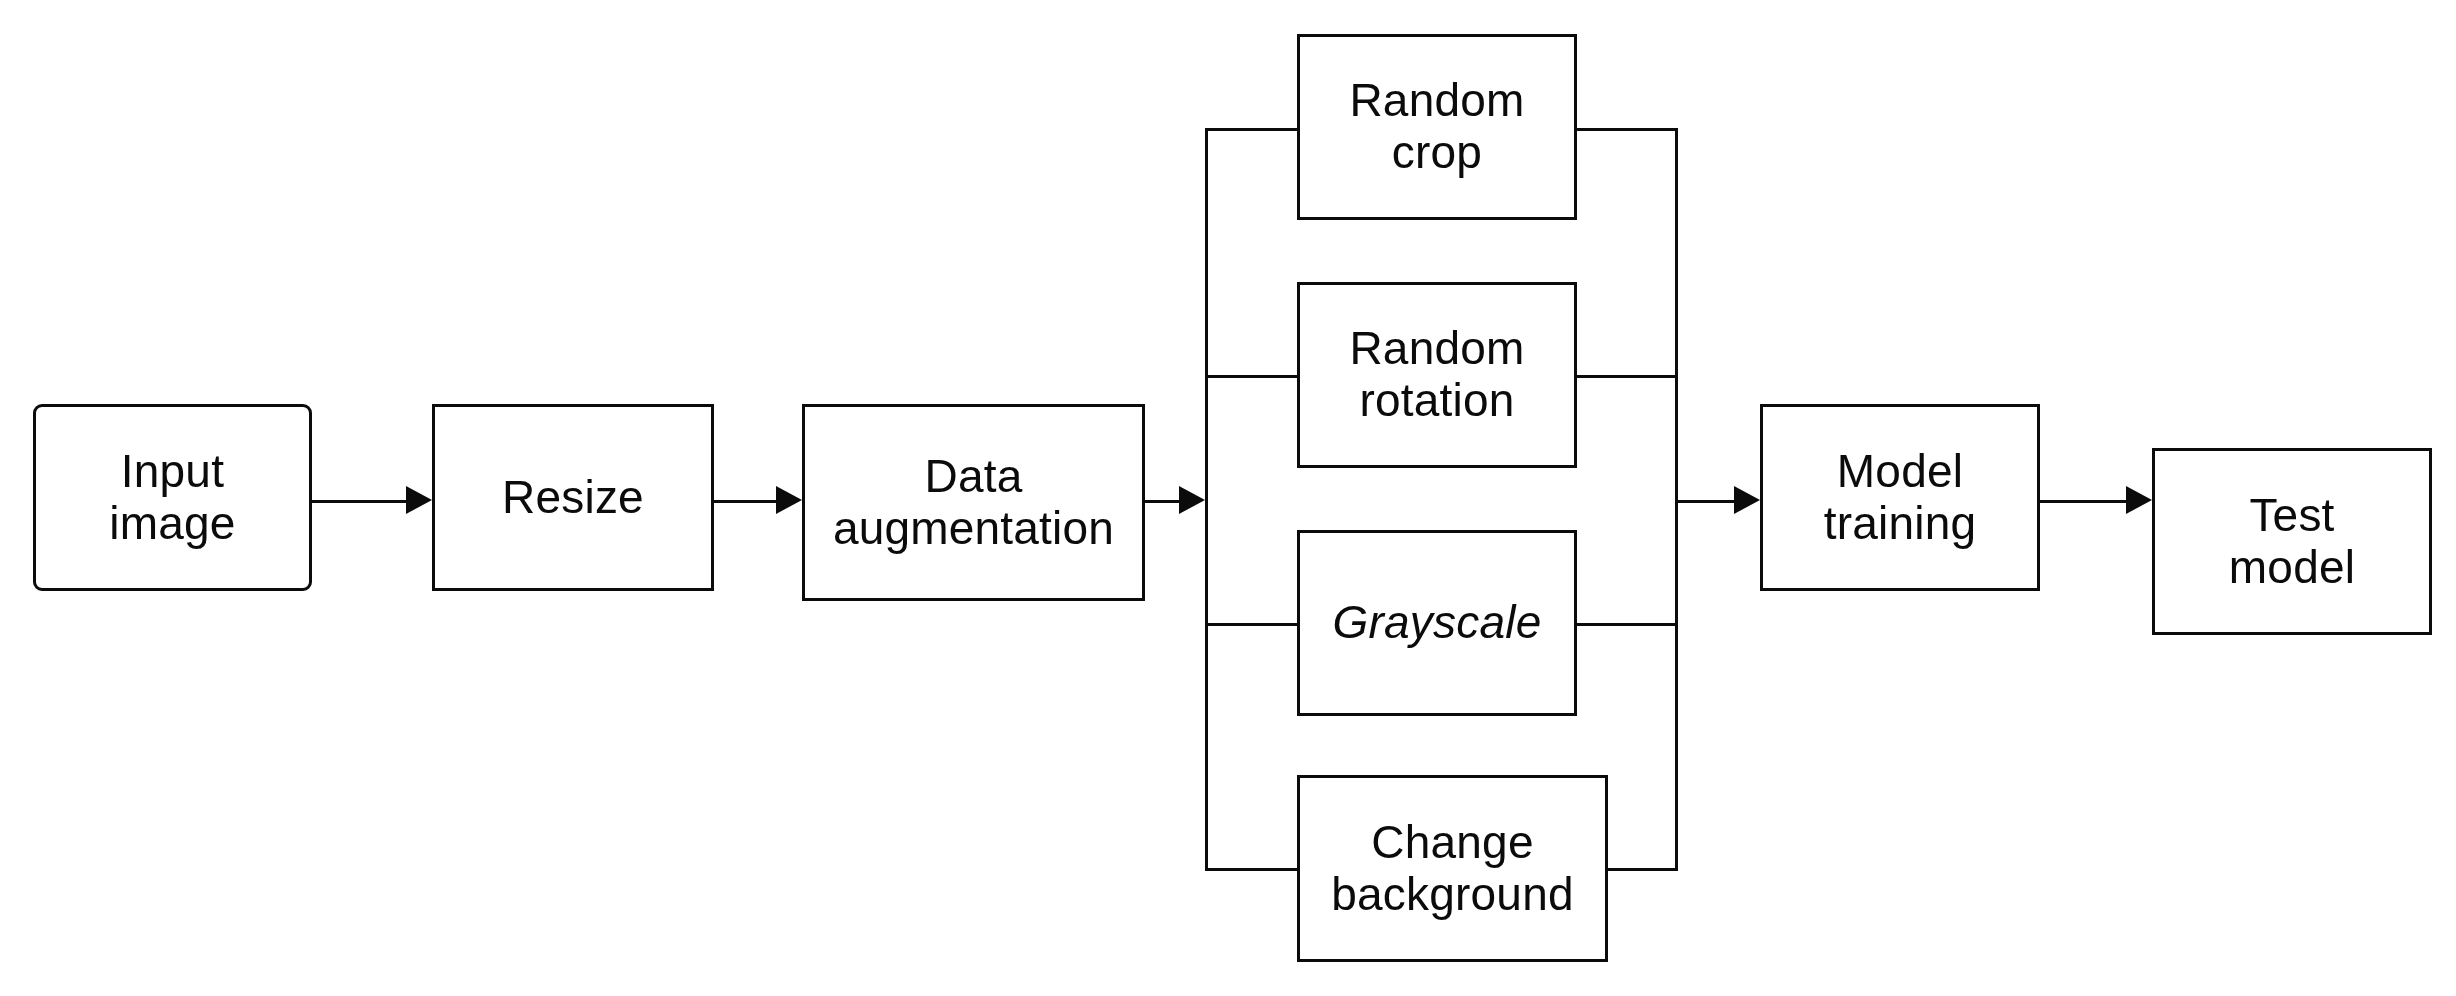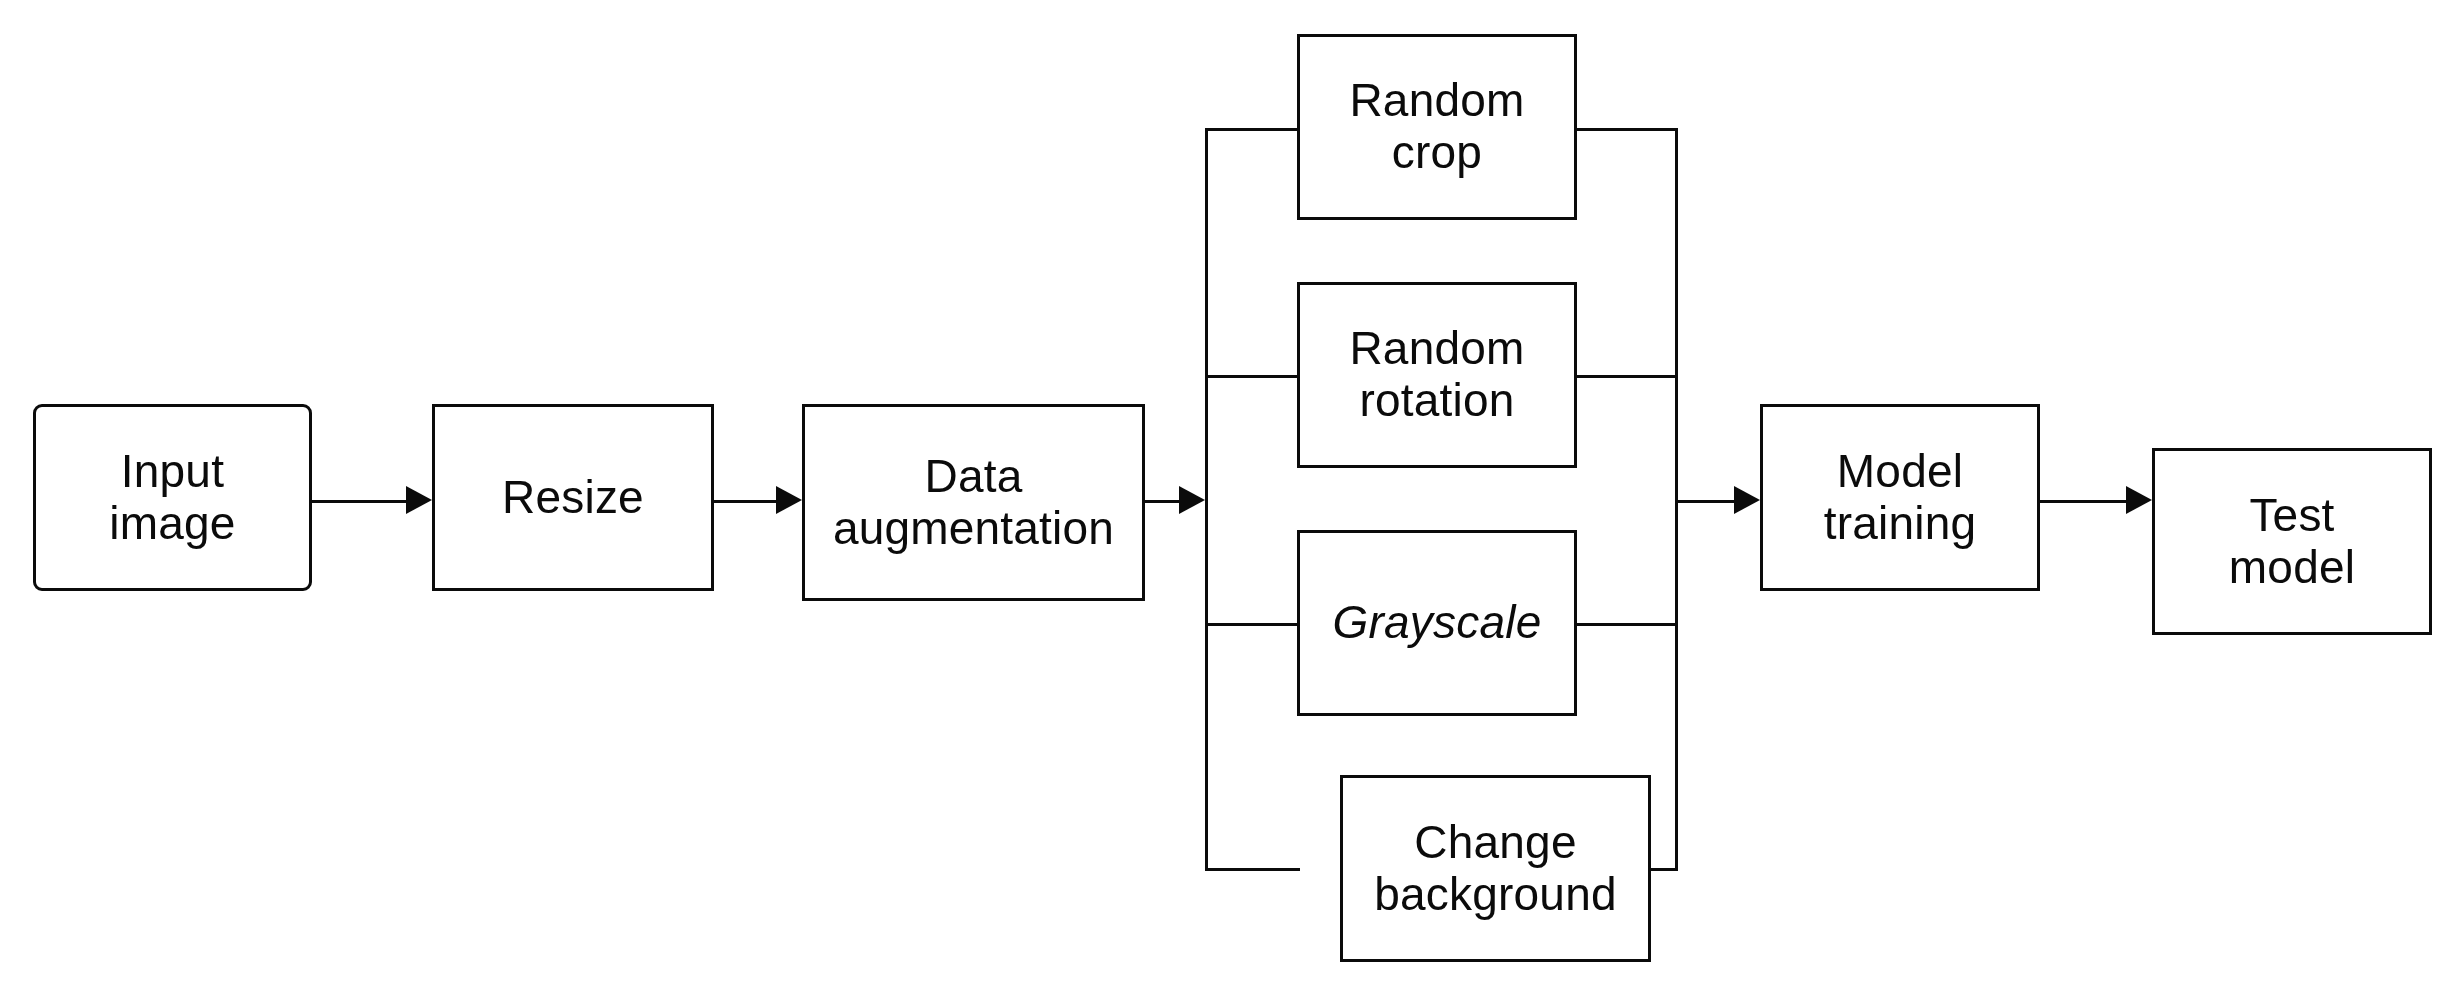--- a/index.html
+++ b/index.html
@@ -122,21 +122,21 @@
 
   <div class="node" style="left:1297px; top:282px; width:280px; height:186px;">
     <span class="node-label">Random
 rotation</span>
   </div>
 
   <div class="node" style="left:1297px; top:530px; width:280px; height:186px;font-style:italic;">
     <span class="node-label">Grayscale</span>
   </div>
 
-  <div class="node" style="left:1340px; top:775px; width:311px; height:187px;">
+  <div class="node" style="left:1297px; top:775px; width:311px; height:187px;">
     <span class="node-label">Change
 background</span>
   </div>
 
   <div class="node" style="left:1760px; top:404px; width:280px; height:187px;">
     <span class="node-label">Model
 training</span>
   </div>
 
   <div class="node" style="left:2152px; top:404px; width:280px; height:187px;margin-top:44px;">

